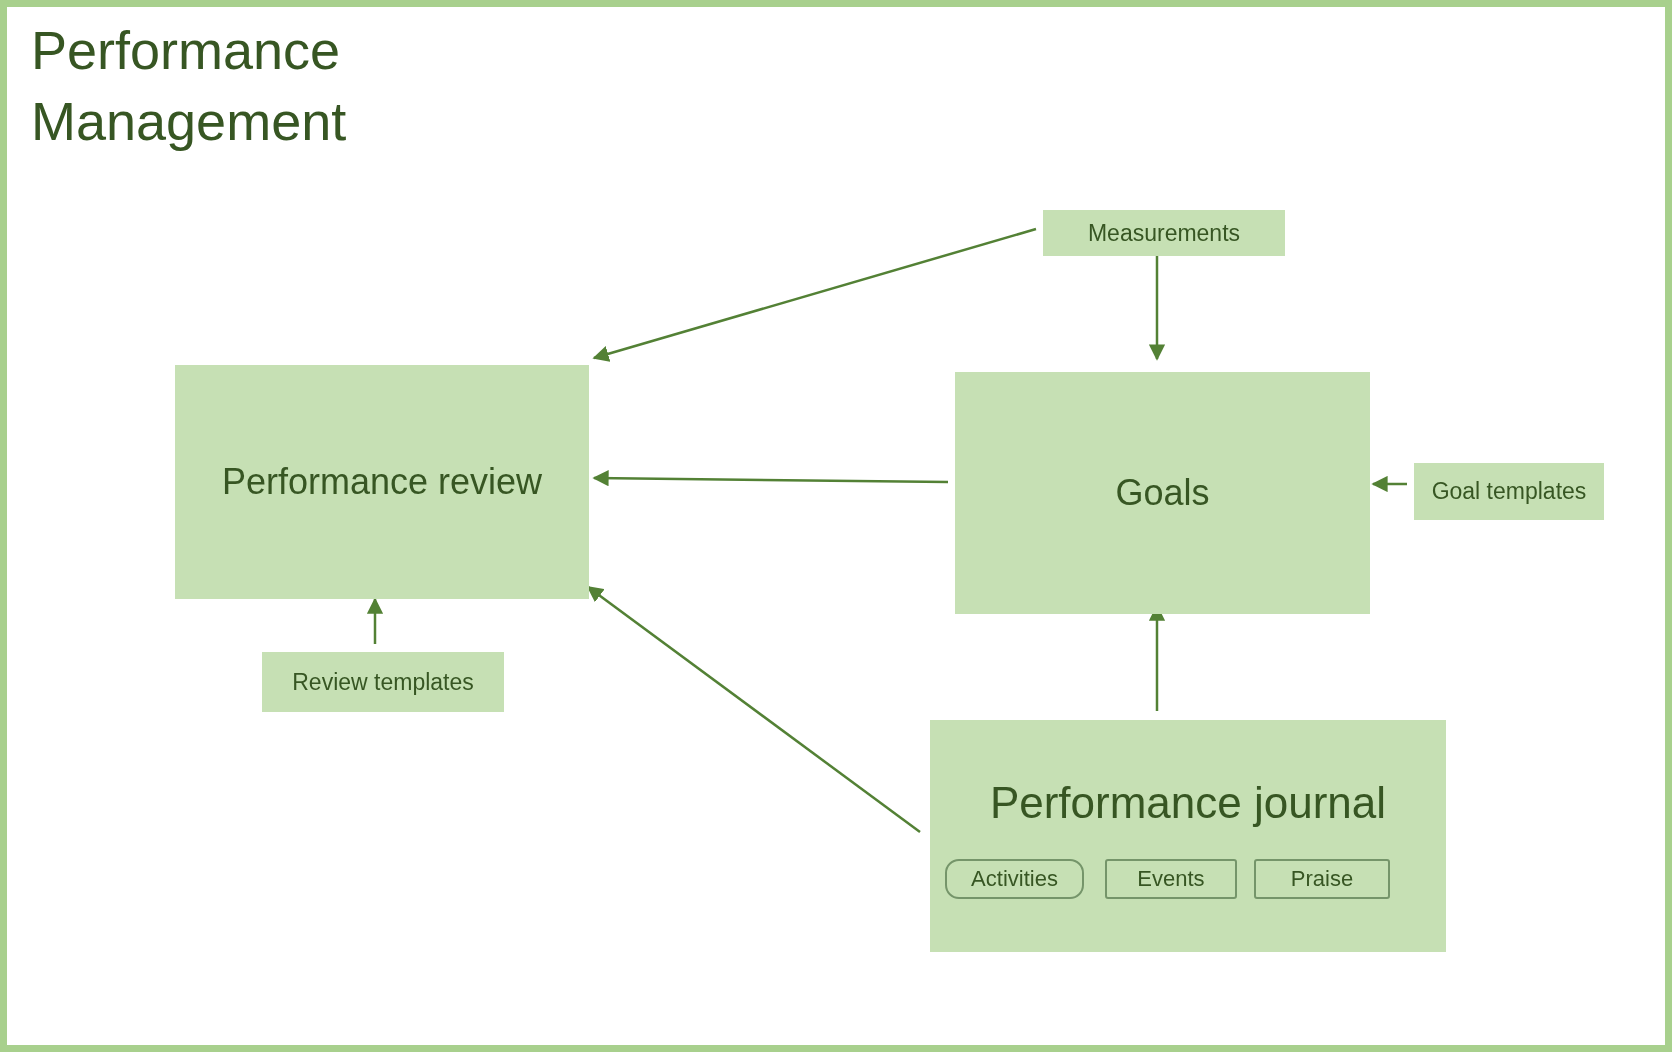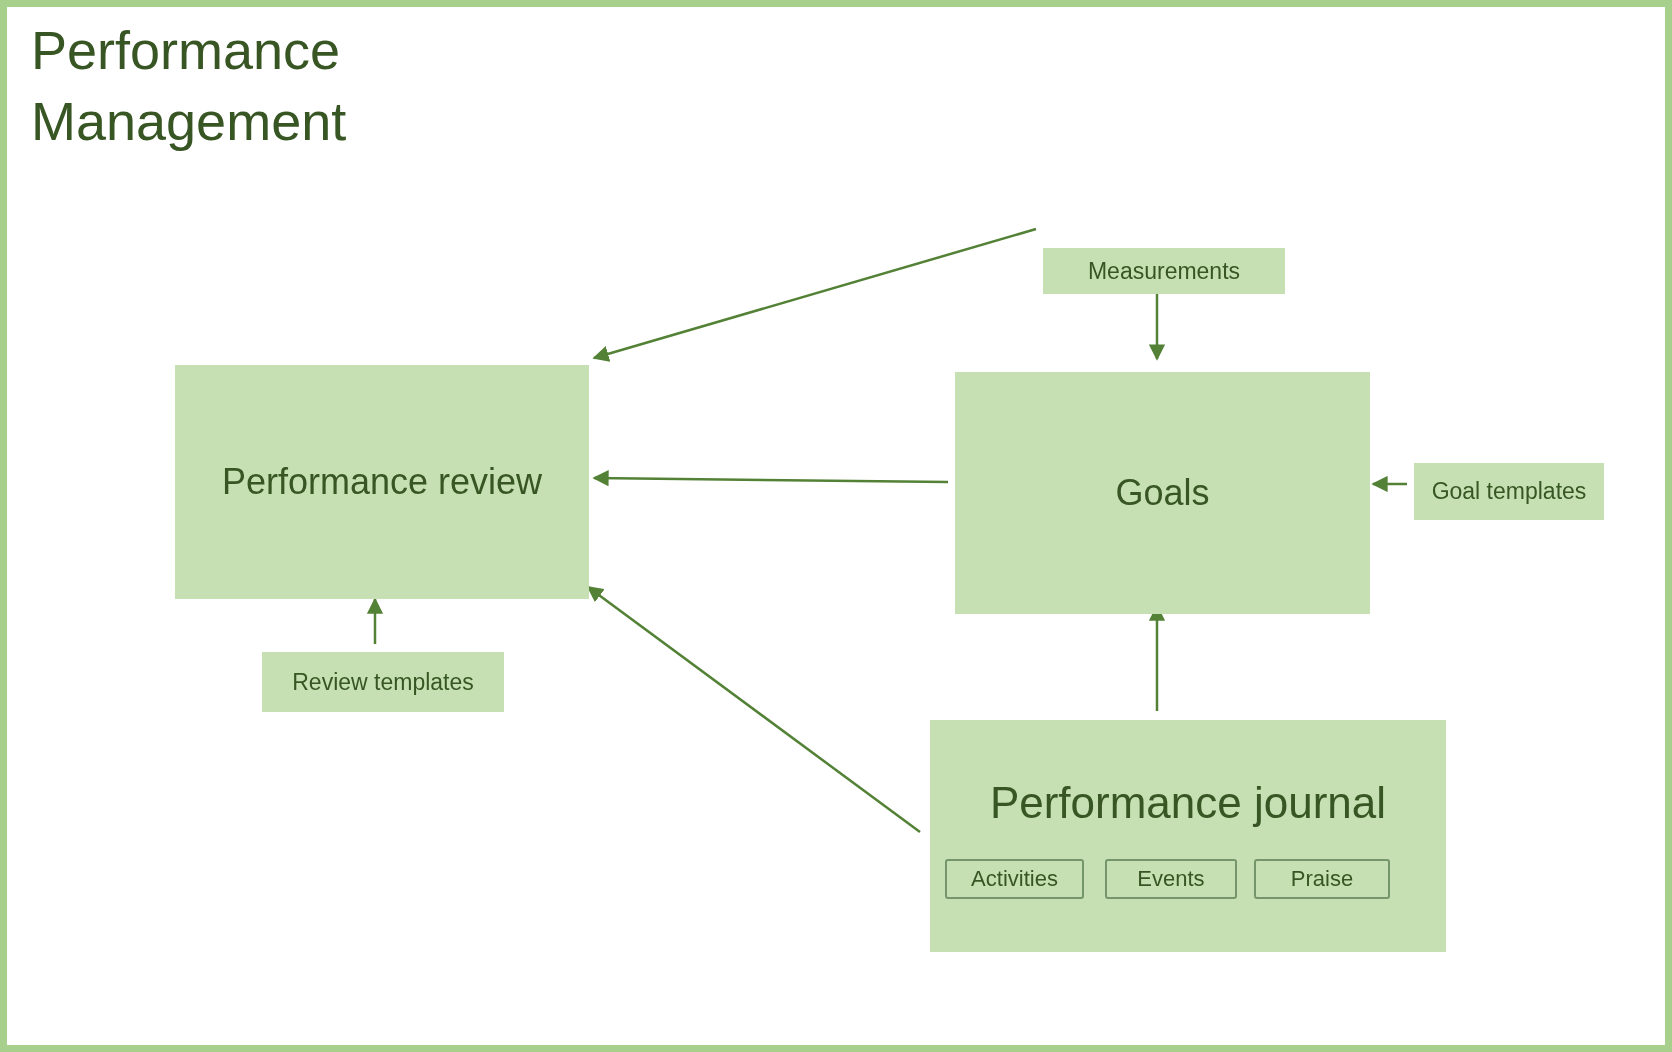--- a/index.html
+++ b/index.html
@@ -66,27 +66,27 @@
     border: 2px solid var(--sub-border);
     border-radius: 3px;
     background: var(--box-fill);
     color: var(--text-dark);
     font-size: 22px;
     display: flex;
     align-items: center;
     justify-content: center;
   }
   
-  #node-measurements     { left: 1036px; top: 203px; width: 242px; height: 46px; margin-top: 38px; }
+  #node-measurements     { left: 1036px; top: 203px; width: 242px; height: 46px; }
   #node-performance-review { left: 168px; top: 358px; width: 414px; height: 234px; }
   #node-goals            { left: 948px;  top: 365px; width: 415px; height: 242px; }
   #node-goal-templates   { left: 1407px; top: 456px; width: 190px; height: 57px; }
   #node-review-templates { left: 255px;  top: 645px; width: 242px; height: 60px; }
   #node-performance-journal { left: 923px; top: 713px; width: 516px; height: 232px; }
-  #sub-activities { left: 15px;  width: 139px; }
+  #sub-activities { left: 15px;  width: 139px; border-radius: 14px; }
   #sub-events     { left: 175px; width: 132px; }
   #sub-praise     { left: 324px; width: 136px; }
 </style>
 </head>
 <body>
 
 <div class="slide">
 
   <div class="title">Performance Management</div>
 

